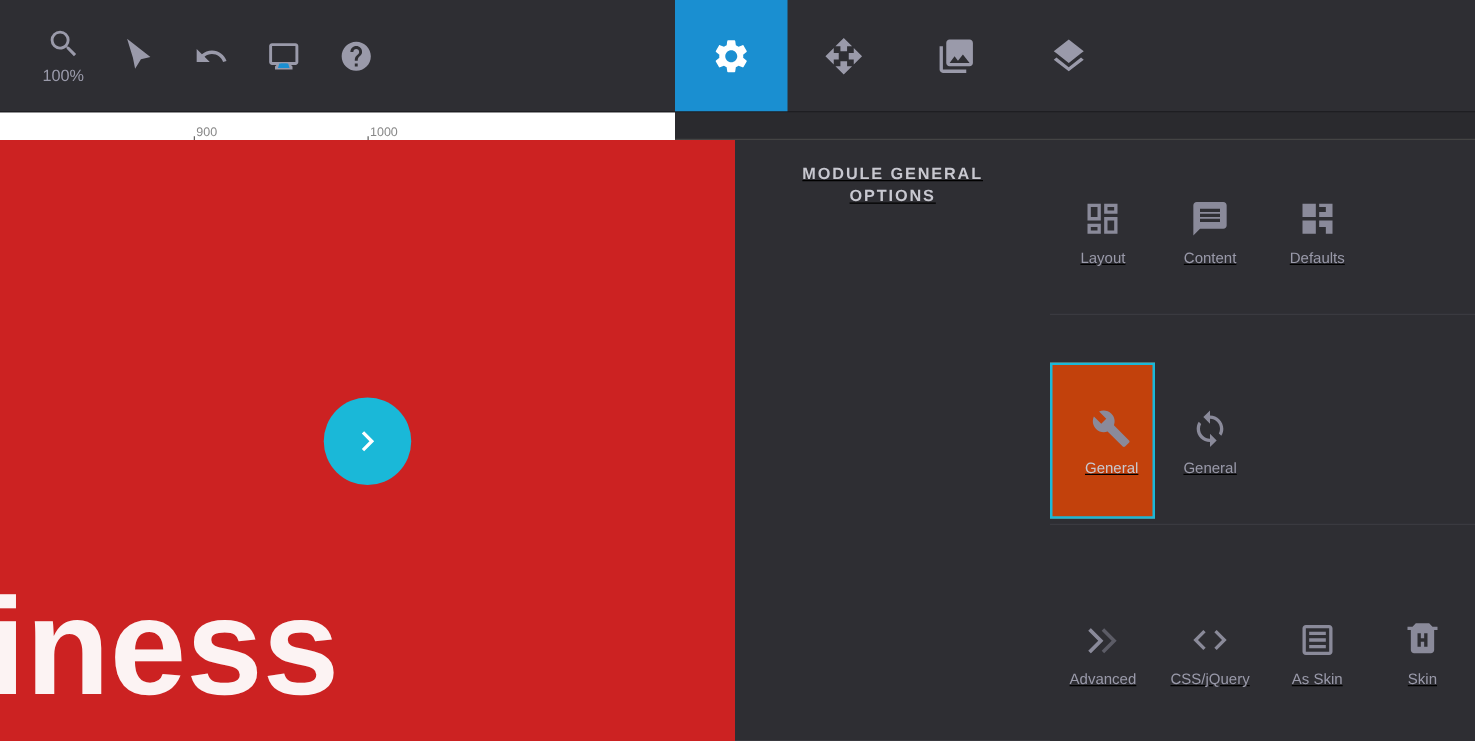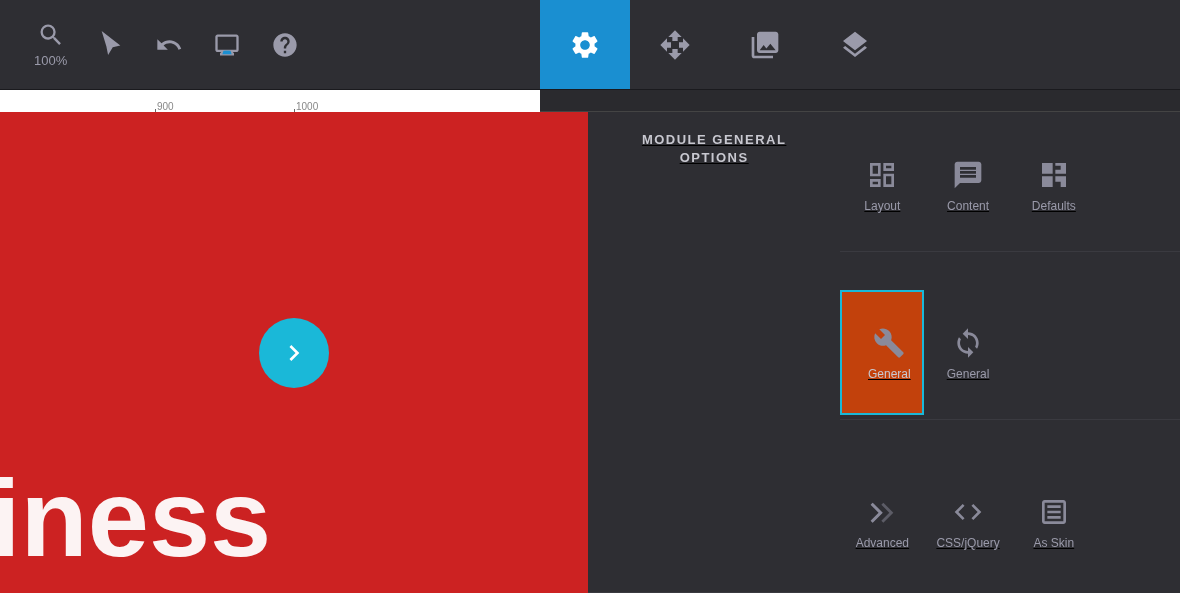--- a/index.html
+++ b/index.html
@@ -380,16 +380,22 @@
         <span class="module-label">CSS/jQuery</span>
       </div>
 
       <div class="module-item">
         <svg viewBox="0 0 24 24">
           <path d="M19 3H5c-1.1 0-2 .9-2 2v14c0 1.1.9 2 2 2h14c1.1 0 2-.9 2-2V5c0-1.1-.9-2-2-2zm0 16H5V5h14v14zm-2-2H7v-2h10v2zm0-4H7v-2h10v2zm0-4H7V7h10v2z"></path>
         </svg>
         <span class="module-label">As Skin</span>
       </div>
 
+      <div class="module-item">
+        <svg viewBox="0 0 24 24">
+          <path d="M18 4l-2-2H8L6 4H3v2h18V4zm-1 16H7c-1.1 0-2-.9-2-2V6h14v12c0 1.1-.9 2-2 2zM9 8v8h2v-3h2v3h2V8h-2v3h-2V8z"></path>
+        </svg>
+        <span class="module-label">Skin</span>
+      </div>
 
     </div>
   </div>
 </div>
 
 </body></html>

